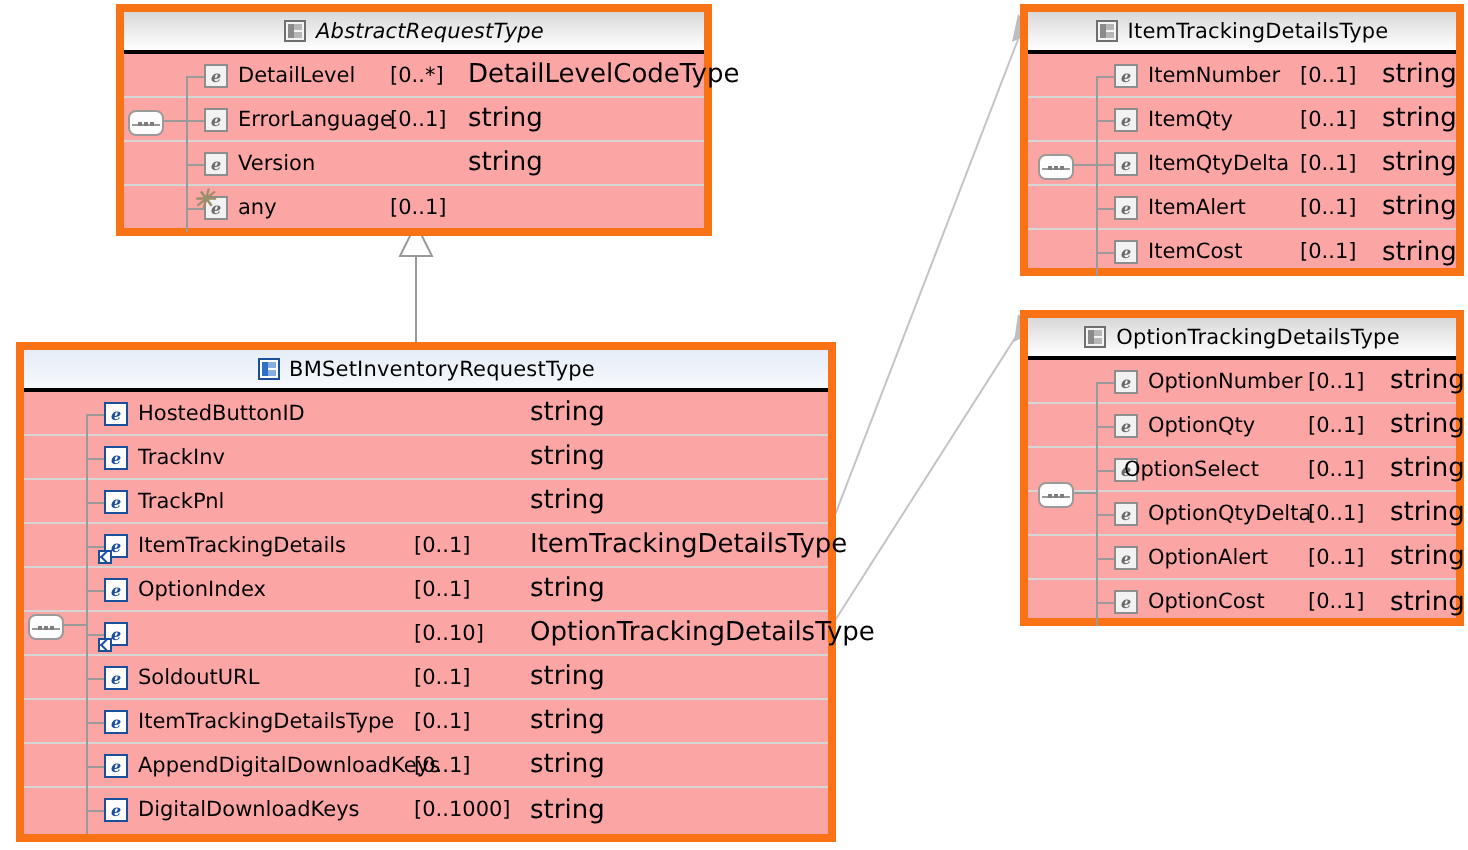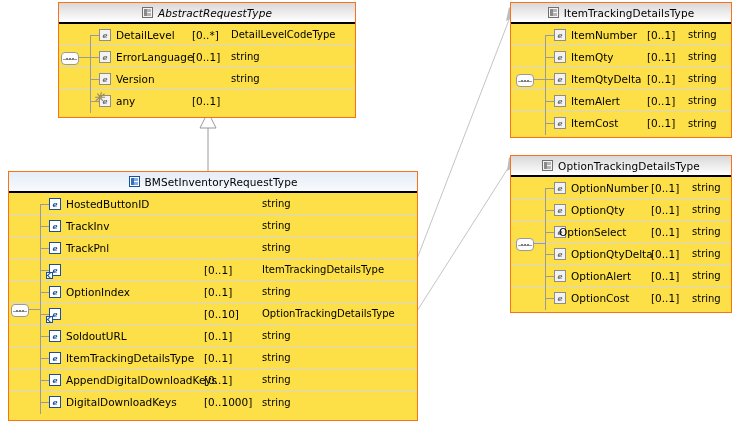--- a/index.html
+++ b/index.html
@@ -22,22 +22,22 @@
     position: absolute;
     left: 0; top: 0;
     width: 734px; height: 425px;
     z-index: 1;
   }
 
   
   .xsd-box {
     position: absolute;
     z-index: 2;
-    background: #fde047;
-    border: 1px solid #f97316;
+    background: #fca5a5;
+    border: 4px solid #f97316;
     box-sizing: border-box;
   }
   .xsd-box .box-header {
     height: 21px;
     box-sizing: border-box;
     border-bottom: 2px solid #000000;
     background: linear-gradient(to bottom, #d8d8d8 0%, #eaeaea 45%, #ffffff 100%);
     display: flex;
     align-items: center;
     justify-content: center;
@@ -176,21 +176,21 @@
     font-size: 10.5px;
   }
   .cell-card {
     position: absolute;
     white-space: nowrap;
     font-size: 10.5px;
   }
   .cell-type {
     position: absolute;
     white-space: nowrap;
-    font-size: 10px;
+    font-size: 13px;
   }
 
   
   .type-icon {
     width: 11px; height: 11px;
     box-sizing: border-box;
     border: 1px solid #6f6f6f;
     background: #f4f4f4;
     position: relative;
     flex: 0 0 auto;
@@ -311,20 +311,21 @@
     <div class="row">
       <span class="branch" style="left:31px; width:9px;"></span>
       <span class="e-icon blue" style="left:40px; top:5px;">e</span>
       <span class="cell-name" style="left:57px;">TrackPnl</span>
       <span class="cell-card" style="left:195px;"></span>
       <span class="cell-type" style="left:253px;">string</span>
     </div>
     <div class="row">
       <span class="branch" style="left:31px; width:9px;"></span>
       <span class="e-icon blue ref" style="left:40px; top:5px;">e</span>
+      <span class="cell-name" style="left:57px;">ItemTrackingDetails</span>
       <span class="cell-card" style="left:195px;">[0..1]</span>
       <span class="cell-type" style="left:253px;">ItemTrackingDetailsType</span>
     </div>
     <div class="row">
       <span class="branch" style="left:31px; width:9px;"></span>
       <span class="e-icon blue" style="left:40px; top:5px;">e</span>
       <span class="cell-name" style="left:57px;">OptionIndex</span>
       <span class="cell-card" style="left:195px;">[0..1]</span>
       <span class="cell-type" style="left:253px;">string</span>
     </div>

